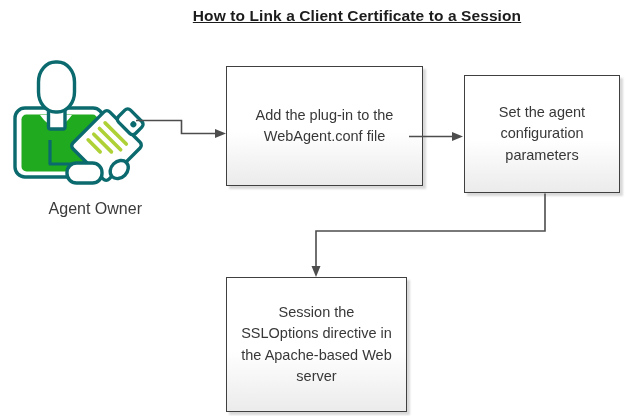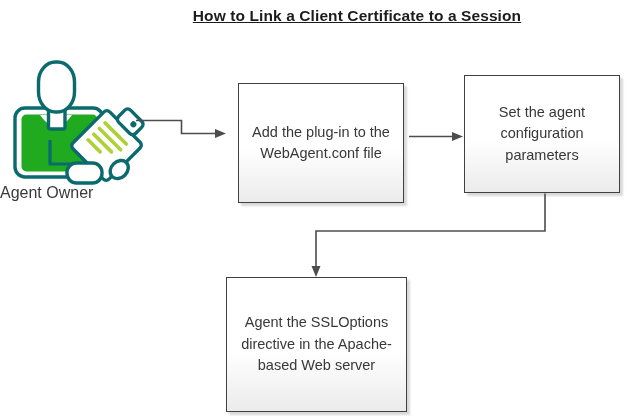--- a/index.html
+++ b/index.html
@@ -15,29 +15,29 @@
   }
   .flow-box{
     position:absolute;
     border:1px solid #404040;
     background:linear-gradient(#ffffff, #ffffff 55%, #ebebeb);
     box-shadow:3px 3px 2px #d9d9d9;
     display:flex;align-items:center;justify-content:center;
     text-align:center;color:#383838;font-size:14.5px;line-height:21.5px;
     box-sizing:border-box;padding:0 13px;
   }
-  #box-step-1{left:226px;top:83px;width:166px;height:120px;margin-left:12px;}
+  #box-step-1{left:226px;top:66px;width:197px;height:120px;}
   #box-step-2{left:464px;top:75px;width:156px;height:118px;}
   #box-step-3{left:226px;top:277px;width:181px;height:135px;}
   .actor{
     position:absolute;left:10px;top:55px;width:140px;height:140px;
   }
   .actor-label{
-    position:absolute;left:0px;top:184px;width:142px;
-    text-align:left;font-size:16px;color:#3a3a3a;
+    position:absolute;left:0px;top:200px;width:142px;
+    text-align:right;font-size:16px;color:#3a3a3a;
   }
   .connector-layer{
     position:absolute;left:0;top:0;width:630px;height:416px;
     pointer-events:none;
   }
 </style>
 </head>
 <body>
 
 <div class="title">How to Link a Client Certificate to a Session</div>
@@ -77,21 +77,21 @@
 </div>
 <div class="actor-label">Agent Owner</div>
 
 <div class="flow-box" id="box-step-1">
   <span>Add the plug-in to the WebAgent.conf file</span>
 </div>
 <div class="flow-box" id="box-step-2">
   <span>Set the agent configuration parameters</span>
 </div>
 <div class="flow-box" id="box-step-3">
-  <span>Agent the SSLOptions directive in the Apache-based Web server</span>
+  <span>Session the SSLOptions directive in the Apache-based Web server</span>
 </div>
 
 <svg class="connector-layer" viewBox="0 0 630 416">
   <g stroke="#4d4d4d" stroke-width="1.6" fill="none">
     <path d="M136,120.5 H181.5 V133.5 H217"></path>
     <path d="M409,136.5 H454"></path>
     <path d="M545,193.5 V231 H316 V267"></path>
   </g>
   <g fill="#4d4d4d" stroke="none">
     <polygon points="226,133.5 215,129 215,138"></polygon>

